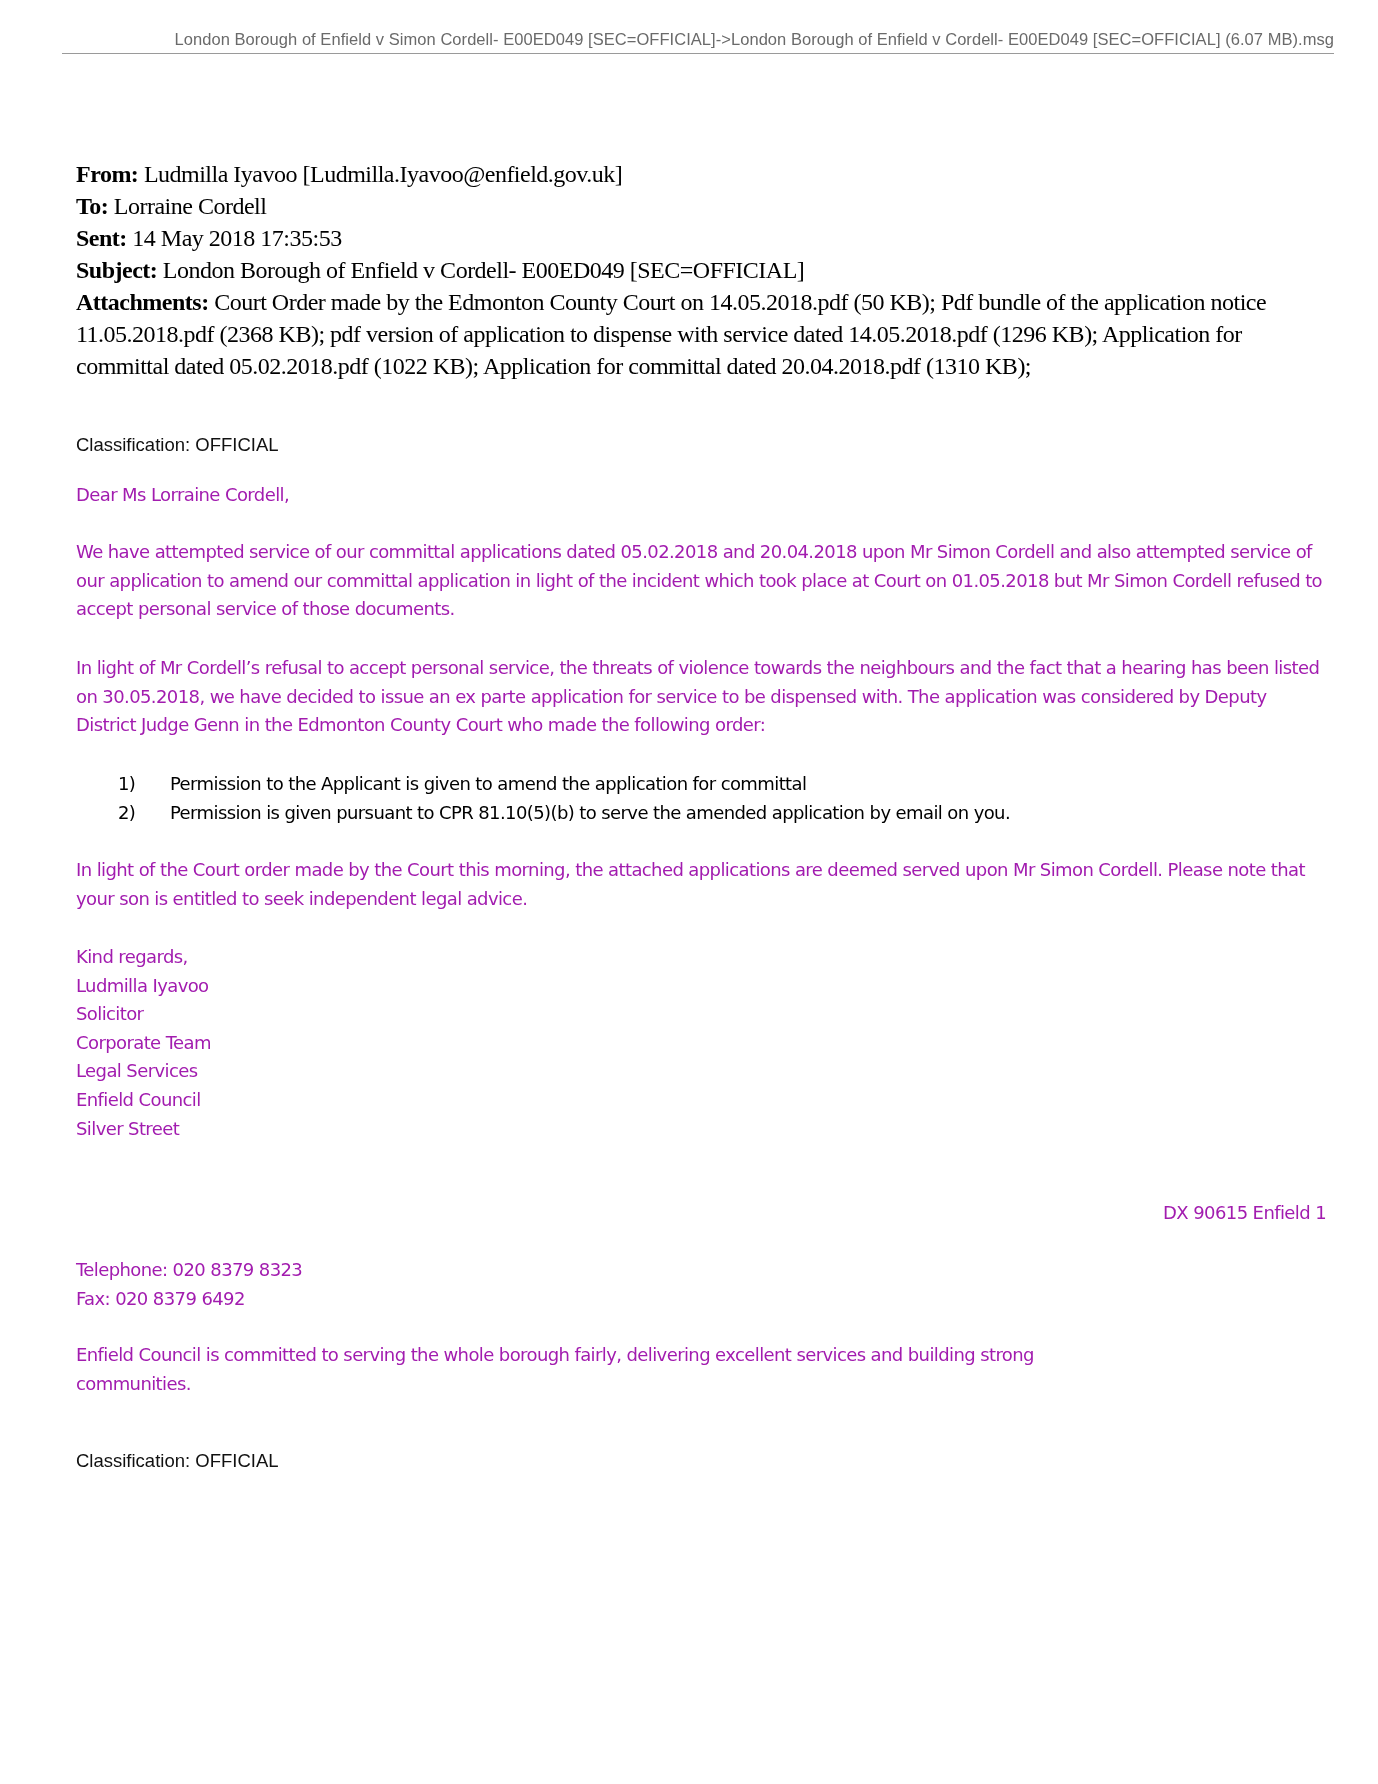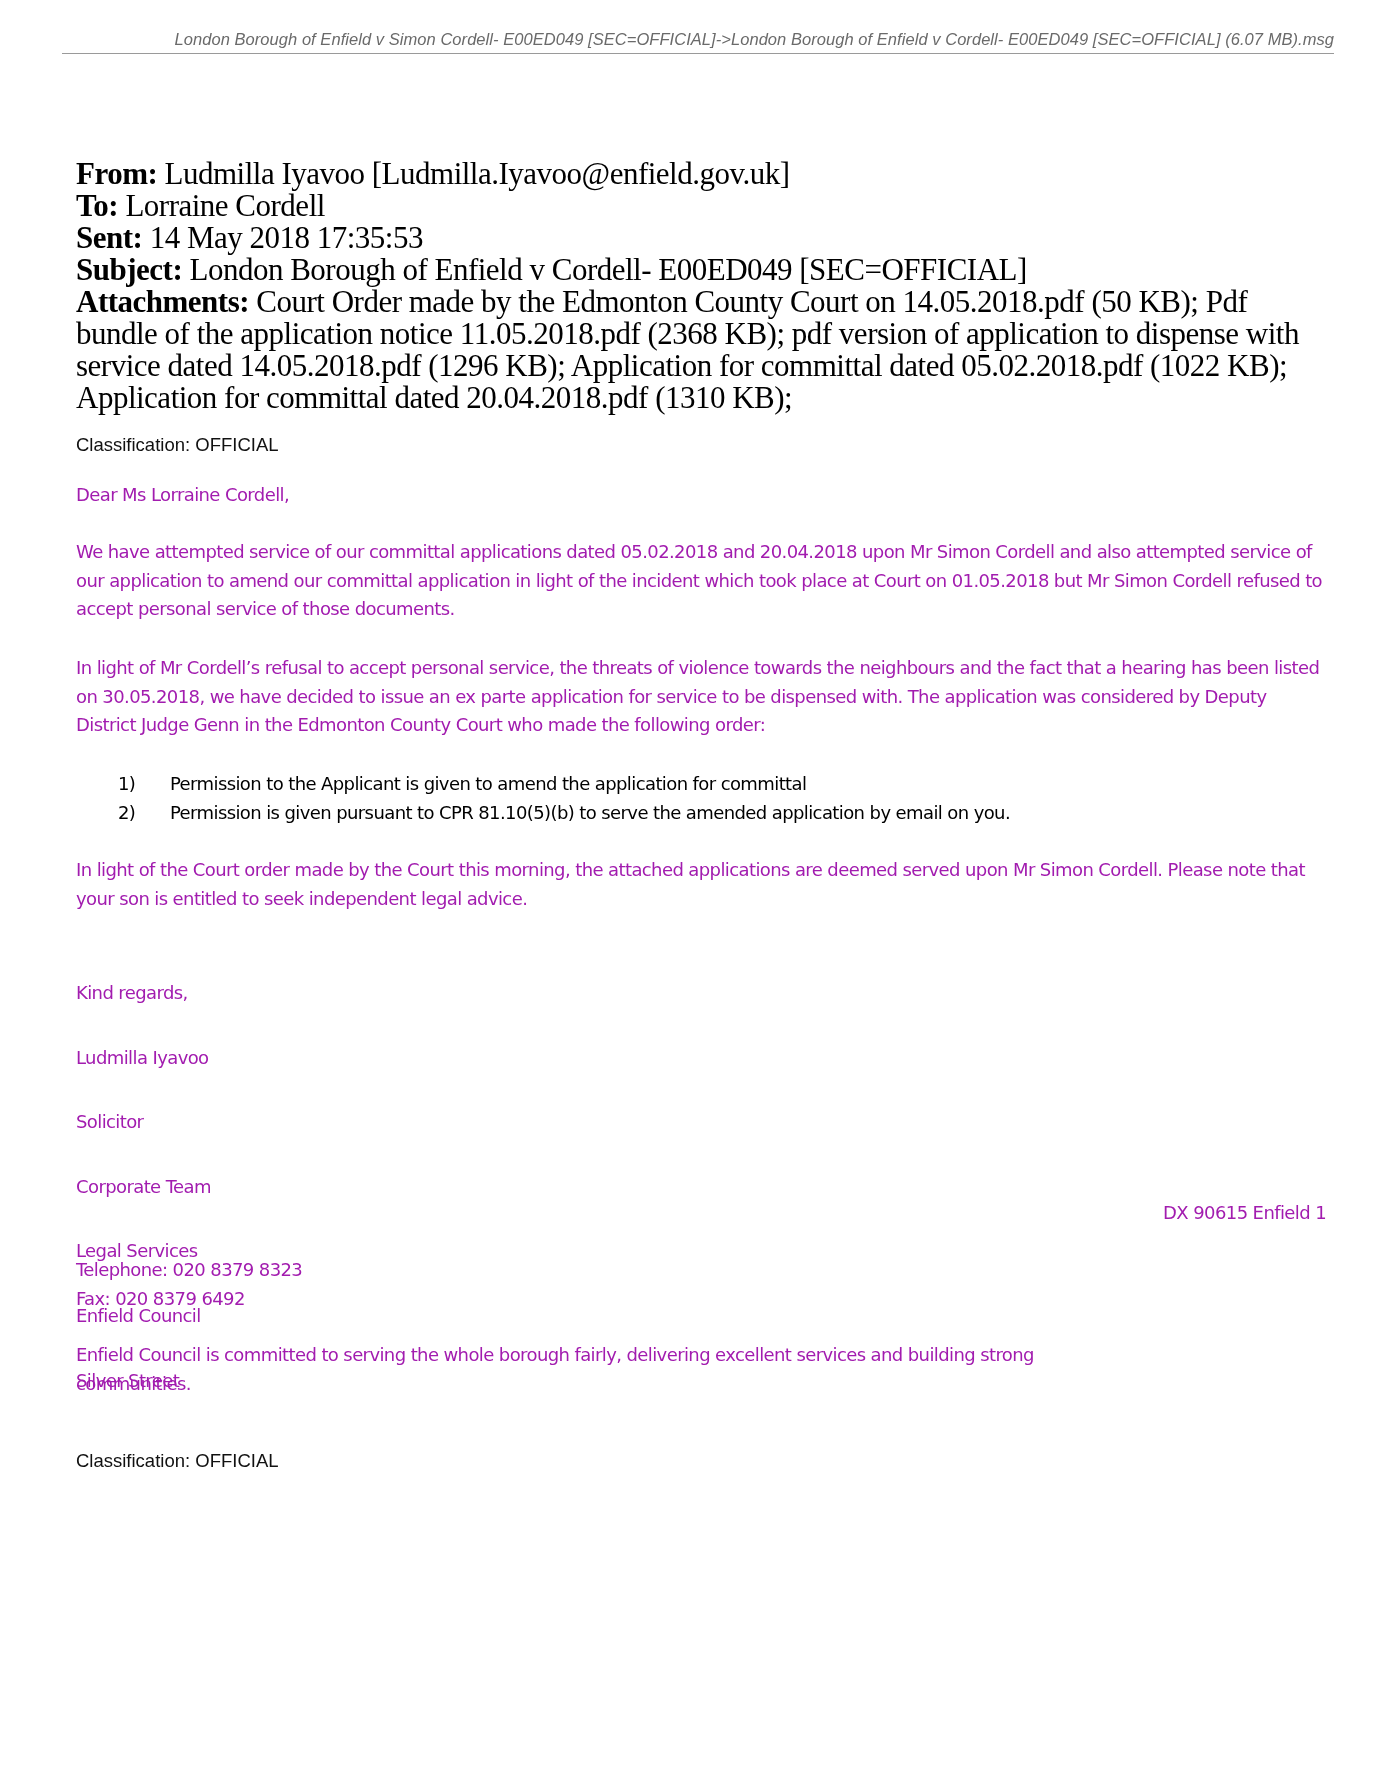--- a/index.html
+++ b/index.html
@@ -20,29 +20,28 @@
       top: 30px;
       width: 1272px;
       border-bottom: 1px solid #9a9a9a;
       padding-bottom: 4px;
       text-align: right;
       font-family: "Liberation Sans", sans-serif;
       font-size: 16.5px;
       color: #6a6a6a;
       white-space: nowrap;
       letter-spacing: 0.05px;
-      font-style: italic;
     }
     .headers {
       position: absolute;
       left: 76px;
       top: 158px;
       width: 1240px;
       font-family: "Liberation Serif", serif;
-      font-size: 31px;
+      font-size: 24px;
       line-height: 32px;
       letter-spacing: -0.5px;
     }
     .headers .row { display: block; }
     .headers .lbl { font-weight: bold; }
     .headers .att-item { white-space: normal; }
     .classification {
       position: absolute;
       left: 76px;
       font-family: "Liberation Sans", sans-serif;
@@ -74,21 +73,21 @@
       line-height: 28.6px;
       letter-spacing: -0.6px;
       margin: 0;
       padding: 0;
       list-style: none;
     }
     .order-list li { display: flex; }
     .order-list .num { width: 52px; padding-left: 42px; flex-shrink: 0; box-sizing: content-box; }
     .para3 { top: 856px; }
     .signature { top: 943px; }
-    .signature .line { display: block; margin-top: 36px; }
+    .signature .line { display: block; }
     .dx { top: 1199px; text-align: right; }
     .contact { top: 1256px; }
     .contact .line { display: block; }
     .motto { top: 1341px; width: 1050px; }
   </style>
 </head>
 <body>
 
 <div class="page-header">
   <span>London Borough of Enfield v Simon Cordell- E00ED049 [SEC=OFFICIAL]-&gt;London Borough of Enfield v Cordell- E00ED049 [SEC=OFFICIAL] (6.07 MB).msg</span>

